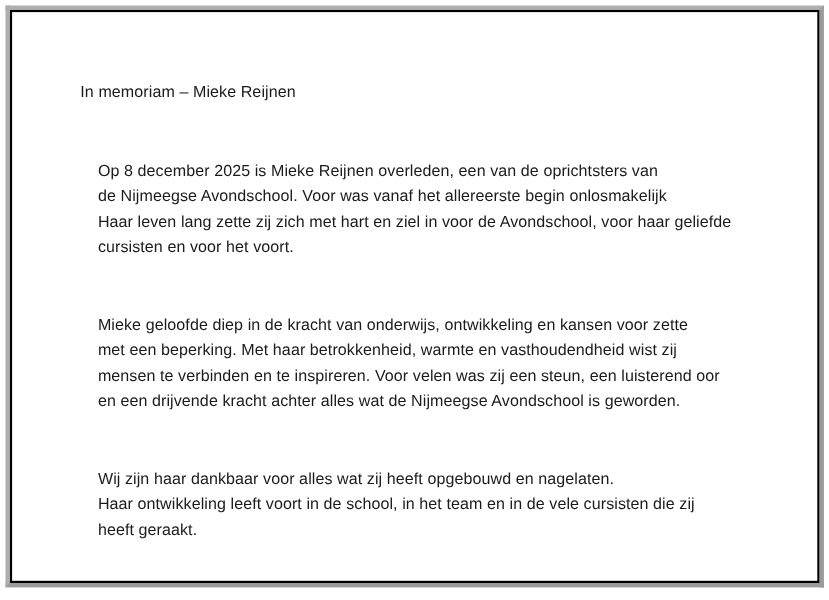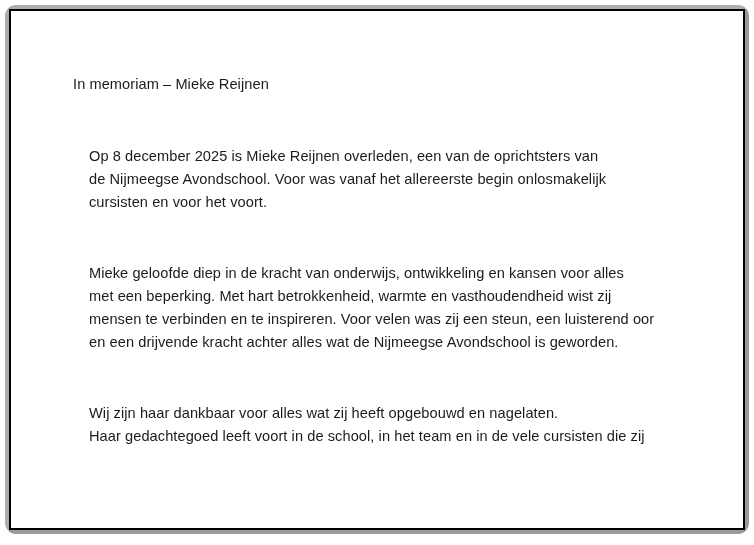--- a/index.html
+++ b/index.html
@@ -22,21 +22,20 @@
     top: 5px;
     width: 744px;
     height: 529px;
     box-sizing: border-box;
     background: #ffffff;
     
     border-top: 4px solid #aeaeae;
     border-left: 4px solid #aeaeae;
     border-right: 4px solid #9a9a9a;
     border-bottom: 4px solid #9a9a9a;
-    border-radius: 11px;
   }
   .document-page {
     position: absolute;
     left: 0;
     top: 0;
     right: 0;
     bottom: 0;
     box-sizing: border-box;
     background: #ffffff;
     border: 2px solid #000000;
@@ -83,37 +82,39 @@
 
     <div class="page-body">
 
       <h1 class="doc-title">In memoriam – Mieke Reijnen</h1>
 
       <div class="spacer-title"></div>
 
       <p class="para">
         <span class="line">Op 8 december 2025 is Mieke Reijnen overleden, een van de oprichtsters van</span>
         <span class="line">de Nijmeegse Avondschool. Voor was vanaf het allereerste begin onlosmakelijk</span>
+        <span class="line">Haar leven lang zette zij zich met hart en ziel in voor de Avondschool, voor haar geliefde</span>
         <span class="line">cursisten en voor het voort.</span>
       </p>
 
       <div class="spacer-para"></div>
 
       <p class="para">
-        <span class="line">Mieke geloofde diep in de kracht van onderwijs, ontwikkeling en kansen voor alles</span>
-        <span class="line">met een beperking. Met hart betrokkenheid, warmte en vasthoudendheid wist zij</span>
+        <span class="line">Mieke geloofde diep in de kracht van onderwijs, ontwikkeling en kansen voor zette</span>
+        <span class="line">met een beperking. Met haar betrokkenheid, warmte en vasthoudendheid wist zij</span>
         <span class="line">mensen te verbinden en te inspireren. Voor velen was zij een steun, een luisterend oor</span>
         <span class="line">en een drijvende kracht achter alles wat de Nijmeegse Avondschool is geworden.</span>
       </p>
 
       <div class="spacer-para"></div>
 
       <p class="para">
         <span class="line">Wij zijn haar dankbaar voor alles wat zij heeft opgebouwd en nagelaten.</span>
-        <span class="line">Haar gedachtegoed leeft voort in de school, in het team en in de vele cursisten die zij</span>
+        <span class="line">Haar ontwikkeling leeft voort in de school, in het team en in de vele cursisten die zij</span>
+        <span class="line">heeft geraakt.</span>
       </p>
 
       <div class="spacer-closing"></div>
 
 
     </div>
   </div>
 </div>
 
 </body></html>

